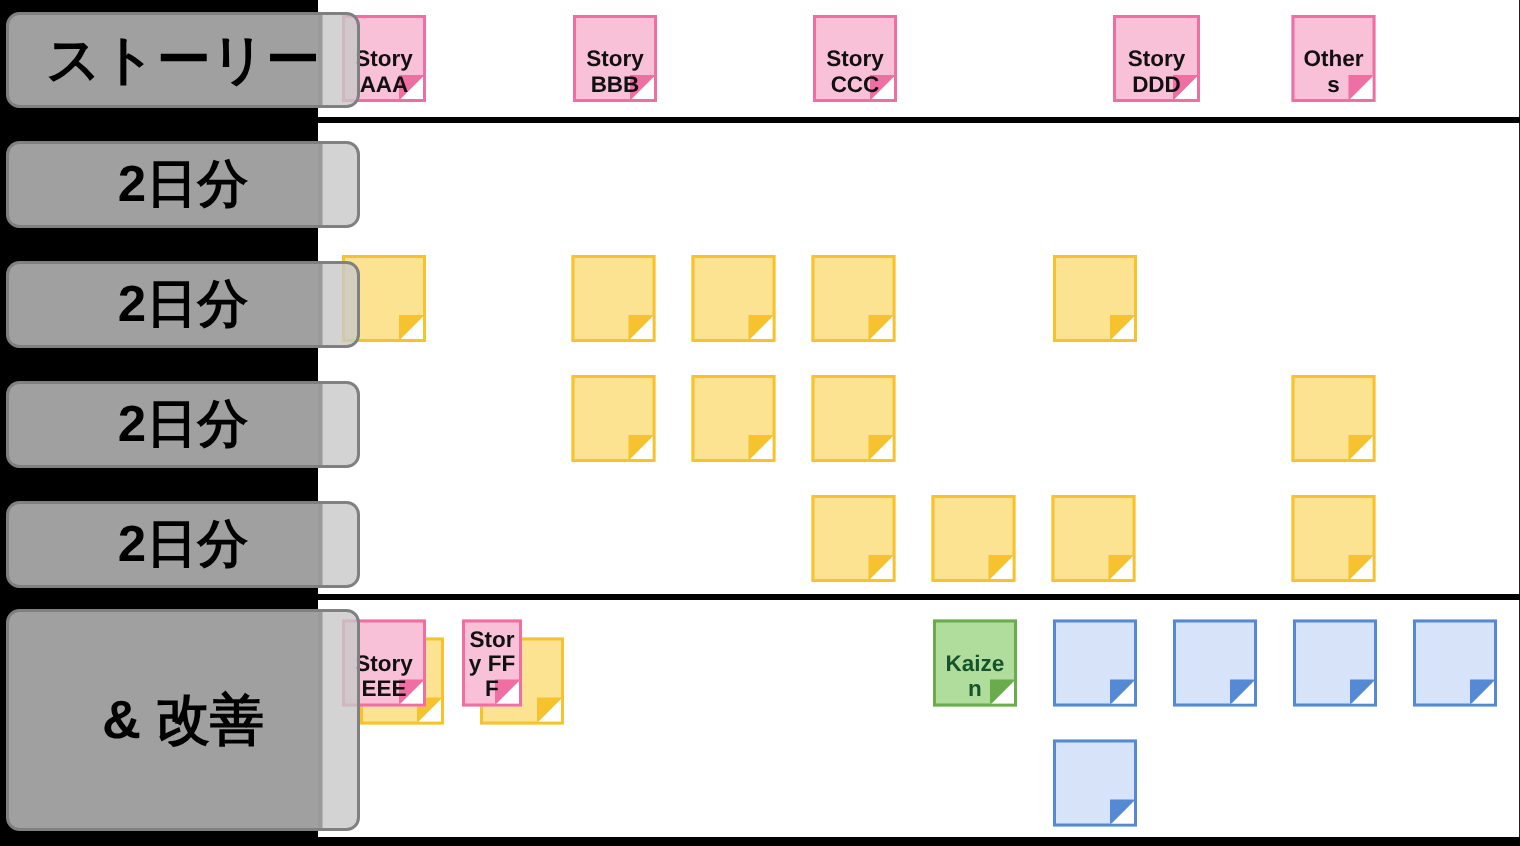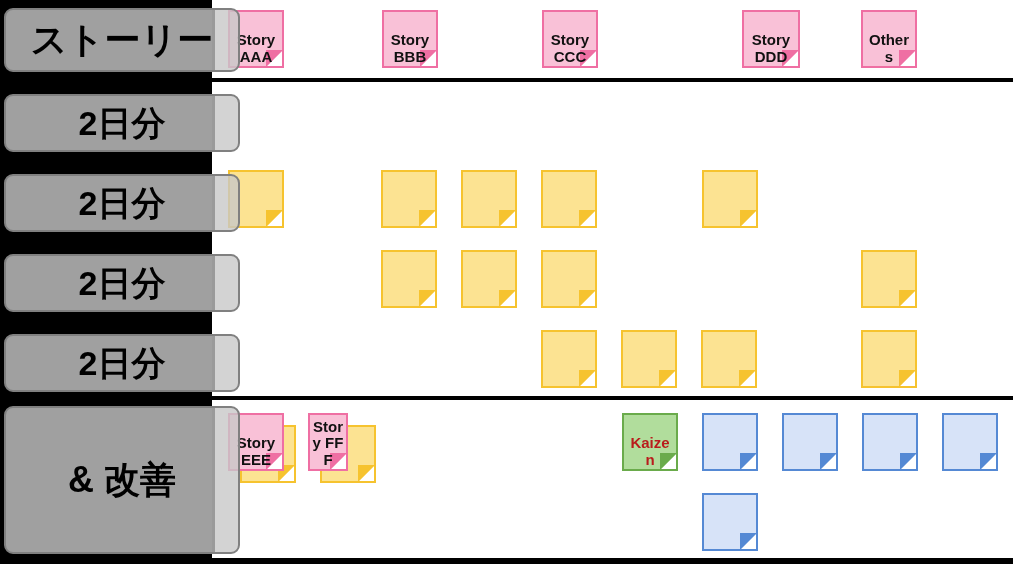--- a/index.html
+++ b/index.html
@@ -95,21 +95,21 @@
     width:0;height:0;border-style:solid;
     border-width:17px 17px 0 0;
     border-color:#5589d4 transparent transparent transparent;
   }
 
   
   .note.green{
     background:#b1dd9c,;
     background:#b1dd9c;
     border:2px solid #6aab4b;
-    color:#b91c1c;
+    color:#14532d;
     font-size:15px;
   }
   .note.green .fold{
     border-width:0 0 17px 17px;
     border-color:transparent transparent #ffffff transparent;
   }
   .note.green .fold2{
     position:absolute;right:-1px;bottom:-1px;
     width:0;height:0;border-style:solid;
     border-width:17px 17px 0 0;

